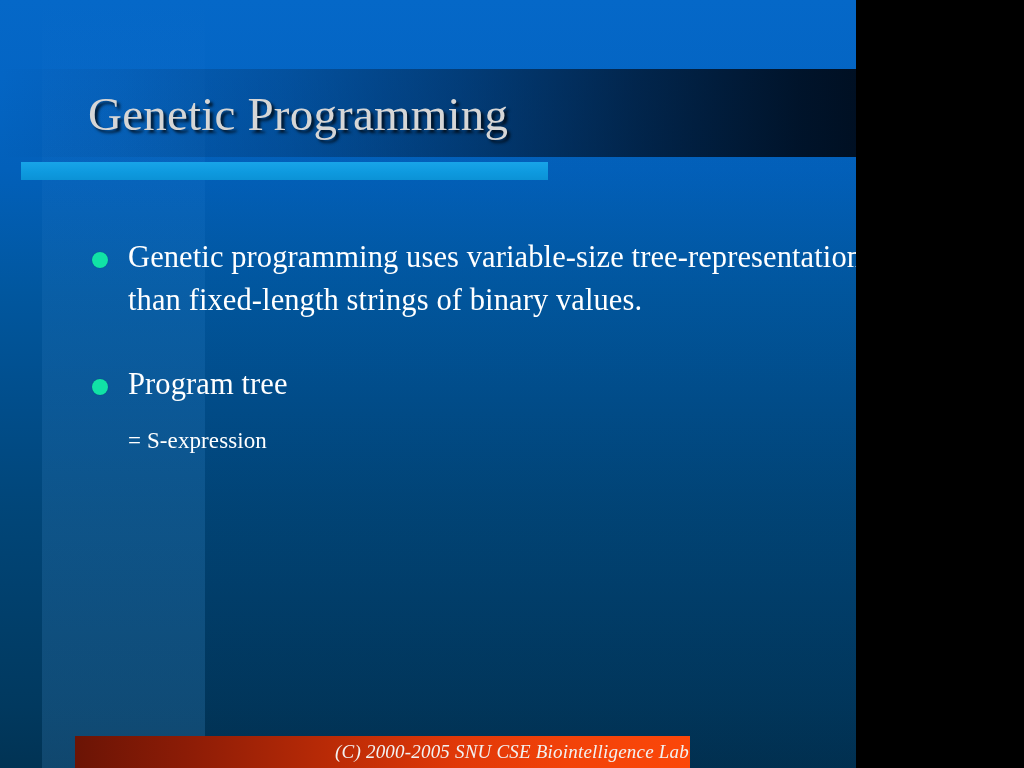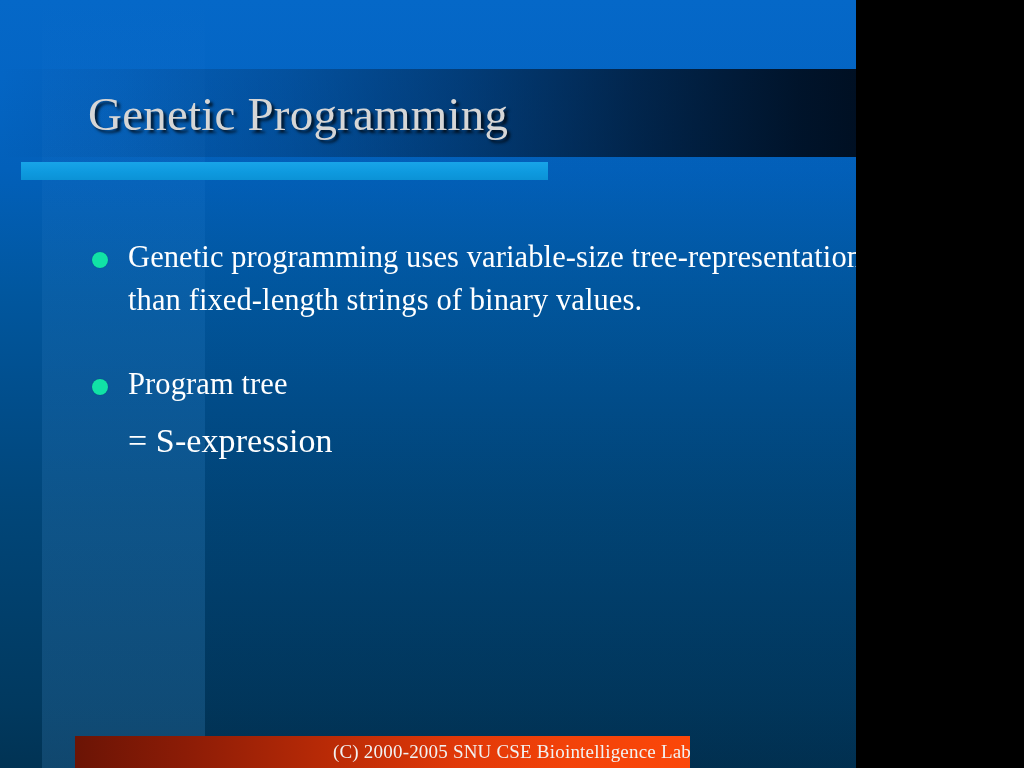--- a/index.html
+++ b/index.html
@@ -129,21 +129,21 @@
 
   .bullet-text {
     font-size: 30.5px;
     line-height: 43px;
     color: #ffffff;
     letter-spacing: 0.1px;
   }
 
   .sub-line {
     padding-left: 40px;
-    font-size: 34px;
+    font-size: 23px;
     line-height: 43px;
     color: #ffffff;
     letter-spacing: 0.1px;
   }
 
   .gap-sm { height: 11px; }
   .gap-md { height: 13px; }
 
   
   #footer-red-bar {
@@ -164,20 +164,21 @@
   #footer-text {
     position: absolute;
     left: 0;
     top: 739px;
     width: 1024px;
     text-align: center;
     font-size: 19px;
     line-height: 26px;
     color: #f2f2f2;
     letter-spacing: 0.2px;
+    font-style: italic;
   }
 
   #page-number {
     position: absolute;
     left: 921px;
     top: 739px;
     width: 100px;
     text-align: right;
     font-size: 20px;
     line-height: 26px;

